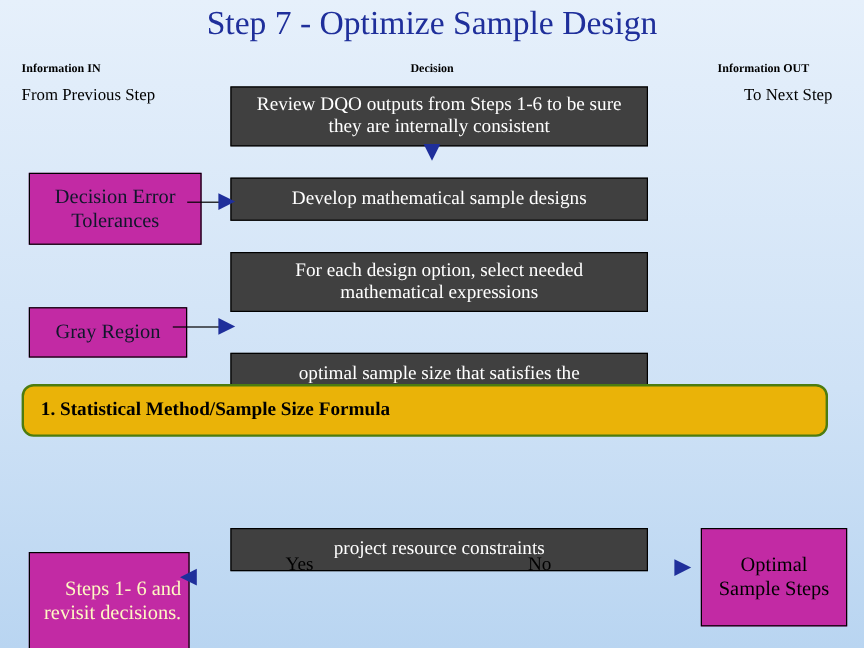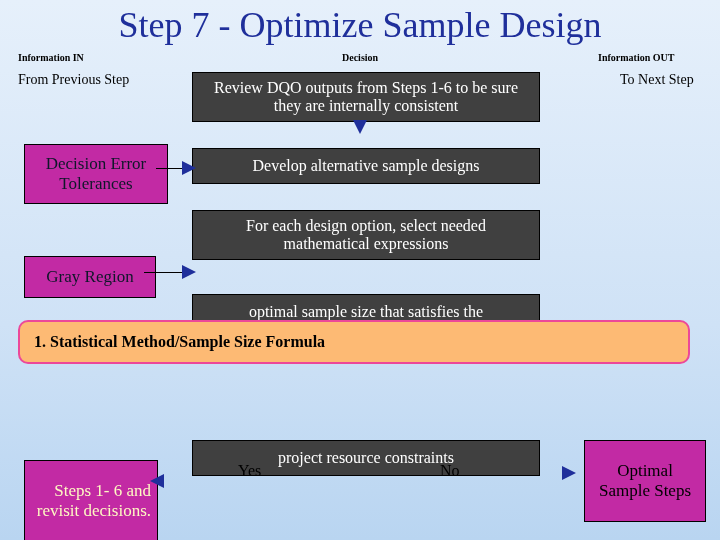--- a/index.html
+++ b/index.html
@@ -7,21 +7,21 @@
     width:720px;height:540px;
     background:linear-gradient(180deg,#e6f0fb 0%,#cfe2f6 60%,#b9d5f1 100%);
     font-family:"Times New Roman",Times,serif;
     color:#000;
     position:relative;
   }
   .title{
     position:absolute;left:0;right:0;top:4px;
     text-align:center;
     color:#1f2f9b;
-    font-size:36px;
+    font-size:28px;
   }
   .sec-label{position:absolute;font-size:10px;font-weight:bold}
   .sub-label{position:absolute;font-size:14px}
   .action-box{
     position:absolute;
     background:#404040;
     border:1px solid #000;
     color:#fff;
     font-size:16px;
     text-align:center;
@@ -36,22 +36,22 @@
     color:#0f172a;
     font-size:17px;
     display:flex;align-items:center;justify-content:center;
     text-align:center;
     padding:4px 6px;
     line-height:1.15;
   }
   .output-box{color:#000}
   .callout{
     position:absolute;
-    background:#fdba74;
-    border:2px solid #ec4899;
+    background:#eab308;
+    border:2px solid #4d7c0f;
     border-radius:10px;
     font-size:16px;
     padding:10px 14px;
     line-height:1.25;
   }
   .callout .lead{font-weight:bold}
   .yn{position:absolute;font-size:16px}
   .arrow-down{
     position:absolute;width:0;height:0;
     border-left:7px solid transparent;
@@ -83,21 +83,21 @@
 <div class="sub-label" style="left:18px;top:72px">From Previous Step</div>
 <div class="sub-label" style="left:620px;top:72px">To Next Step</div>
 
 <div class="input-box" style="left:24px;top:144px;width:130px;height:50px">Decision Error Tolerances</div>
 <div class="input-box" style="left:24px;top:256px;width:118px;height:32px">Gray Region</div>
 <div class="input-box" style="left:24px;top:460px;width:118px;height:72px;color:#fef9c3;text-align:right;justify-content:flex-start;padding-left:8px">Steps 1- 6 and revisit decisions.</div>
 
 <div class="action-box" style="left:192px;top:72px;width:330px;height:44px">Review DQO outputs from Steps 1-6 to be sure they are internally consistent</div>
 <div class="arrow-down" style="left:353px;top:120px"></div>
 
-<div class="action-box" style="left:192px;top:148px;width:330px;height:30px">Develop alternative sample designs</div>
+<div class="action-box" style="left:192px;top:148px;width:330px;height:30px">Develop mathematical sample designs</div>
 
 <div class="action-box" style="left:192px;top:210px;width:330px;height:44px">For each design option, select needed mathematical expressions</div>
 
 <div class="action-box" style="left:192px;top:294px;width:330px;height:30px">optimal sample size that satisfies the</div>
 
 <div class="action-box" style="left:192px;top:440px;width:330px;height:30px">project resource constraints</div>
 
 <div class="conn" style="left:156px;top:168px;width:32px;height:1px"></div>
 <div class="arrow-right" style="left:182px;top:161px"></div>
 <div class="conn" style="left:144px;top:272px;width:44px;height:1px"></div>

